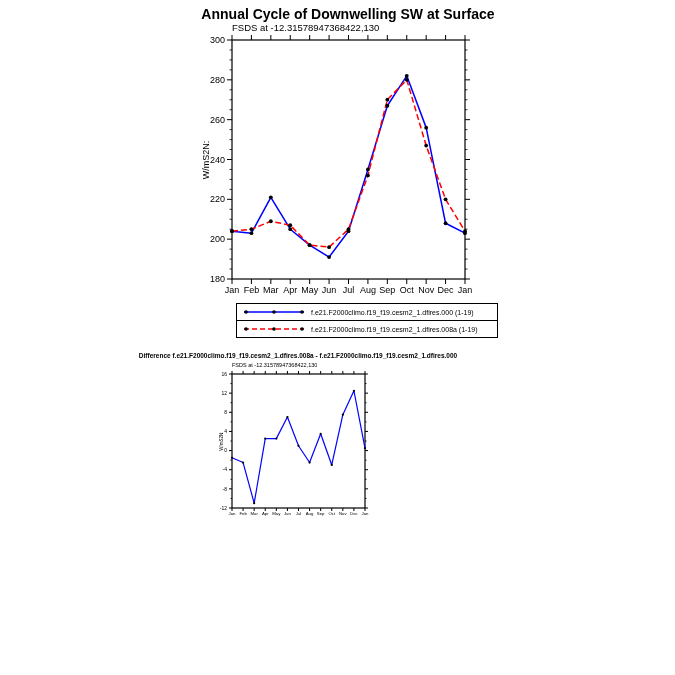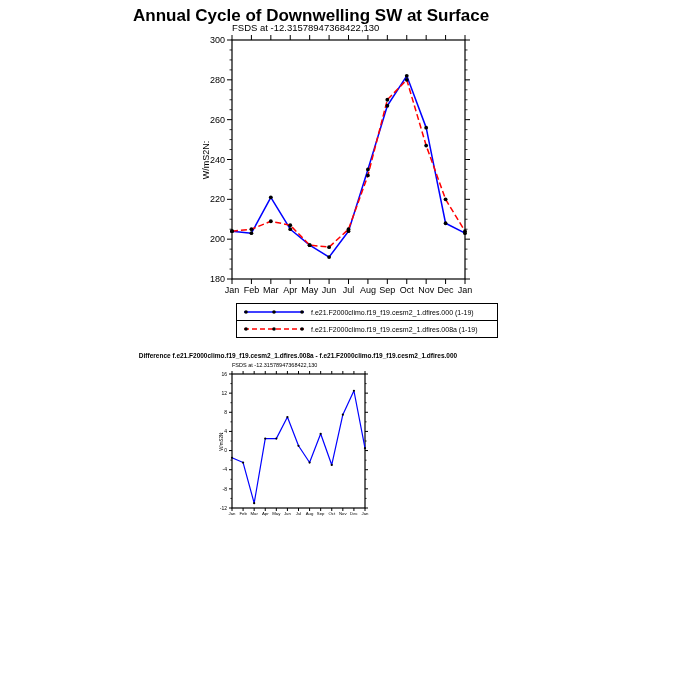--- a/index.html
+++ b/index.html
@@ -1,20 +1,20 @@
 <!DOCTYPE html>
 <html><head>
 <meta charset="utf-8">
 <style>
   html,body{margin:0;padding:0;background:#ffffff;}
   #page{position:relative;width:675px;height:675px;background:#ffffff;overflow:hidden;
         font-family:"Liberation Sans", sans-serif;}
   .abs{position:absolute;}
   #chart-svg{position:absolute;left:0;top:0;}
-  .main-title{font-size:17px;font-weight:bold;color:#000;text-align:left;white-space:nowrap;}
+  .main-title{font-size:14px;font-weight:bold;color:#000;text-align:center;white-space:nowrap;}
   .sub-title{font-size:9.5px;color:#000;white-space:nowrap;}
   .ylab{font-size:9px;color:#000;text-align:center;transform:rotate(-90deg);transform-origin:center;white-space:nowrap;}
   .ylab-small{font-size:4.5px;color:#000;text-align:center;transform:rotate(-90deg);transform-origin:center;white-space:nowrap;}
   .diff-title{font-size:6.5px;font-weight:bold;color:#000;text-align:center;white-space:nowrap;}
   .diff-sub{font-size:5.5px;color:#000;white-space:nowrap;}
   #legend{position:absolute;left:236px;top:303px;}
   .legend-box{width:252px;height:16px;border:1px solid #000;display:flex;align-items:center;
               padding:0 4px;box-sizing:content-box;background:#fff;}
   .legend-box + .legend-box{margin-top:-1px;}
   .legend-label{font-size:7px;color:#000;white-space:nowrap;margin-left:4px;}

